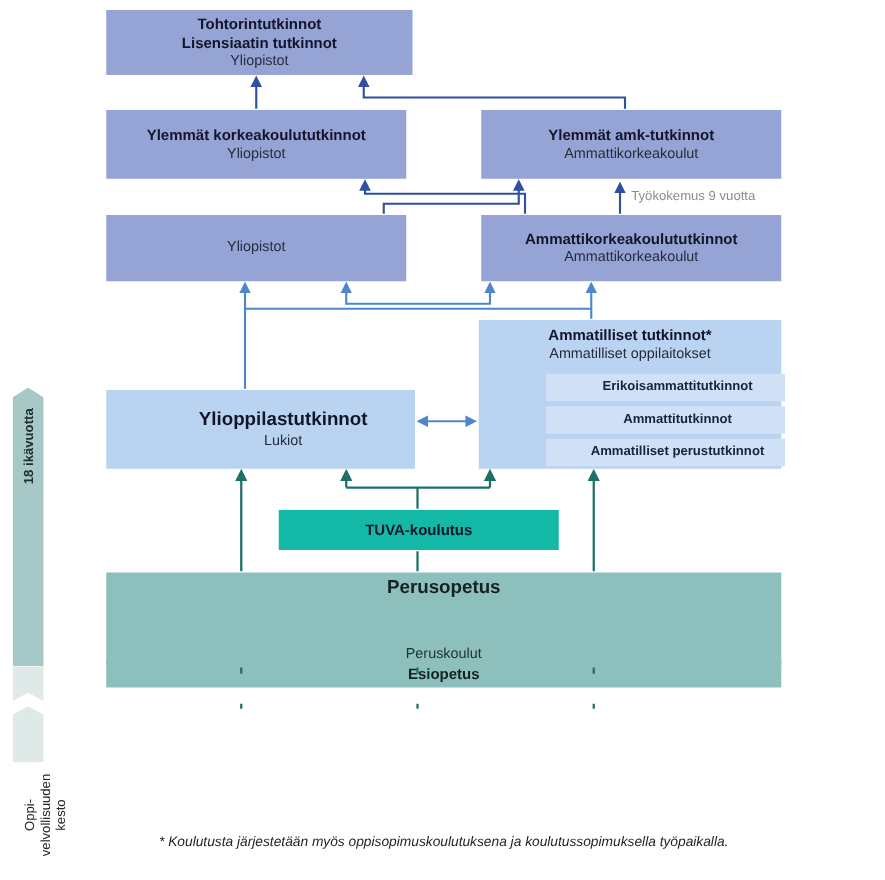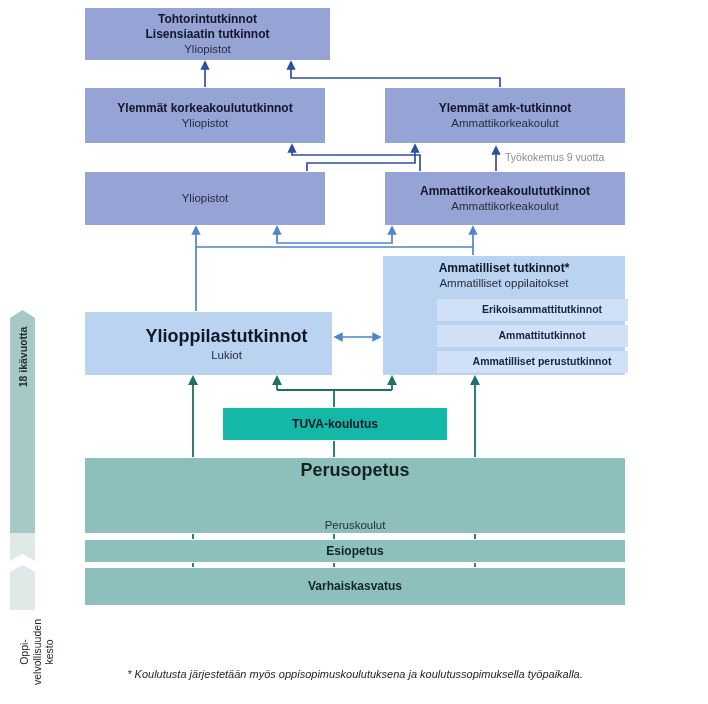--- a/index.html
+++ b/index.html
@@ -10,21 +10,21 @@
   .stage *{box-sizing:border-box;}
   .box{
     position:absolute;display:flex;flex-direction:column;justify-content:center;
     align-items:center;text-align:center;line-height:1.25;
   }
   .purple{background:#96a4d5;}
   .lblue{background:#b9d3f0;padding-left:36px;}
   .tuva{background:#14b8a6;}
   .teal{background:#8dc0bc;gap:36px;}
   .box-title{font-weight:700;font-size:12px;color:#13162a;}
-  .box-title.big{font-size:18px;}
+  .box-title.big{font-size:15px;}
   .box-sub{font-size:11.5px;color:#262b3c;}
   .teal .box-title{color:#132322;}
   .teal .box-sub{color:#213432;}
   .inner-box{
     position:absolute;left:25px;width:210px;height:22px;background:#d0e0f7;
     font-weight:700;font-size:10.5px;color:#16233f;display:flex;
     align-items:center;justify-content:center;text-align:center;margin-left:29px;
   }
   .voc-head{position:absolute;left:0;right:0;top:5px;text-align:center;line-height:1.25;}
   .connectors{position:absolute;left:0;top:0;z-index:6;pointer-events:none;}
@@ -145,25 +145,22 @@
   </div>
 
   <div class="box tuva" style="left:223px;top:408px;width:224px;height:32px">
     <div class="box-title">TUVA-koulutus</div>
   </div>
 
   <div class="box teal" style="left:85px;top:458px;width:540px;height:75px">
     <div class="box-title big">Perusopetus</div>
     <div class="box-sub">Peruskoulut</div>
   </div>
-  <div class="box teal" style="left:85px;top:540px;width:540px;height:22px">
+  <div class="box teal" style="left:85px;top:528px;width:540px;height:22px">
     <div class="box-title">Esiopetus</div>
-  </div>
-  <div class="box teal" style="left:85px;top:568px;width:540px;height:37px">
-    <div class="box-title">Varhaiskasvatus</div>
   </div>
 
   <div class="bar left-teal"></div>
   <div class="bar left-light1"></div>
   <div class="bar left-light2"></div>
   <div class="vlabel" style="left:23px;top:357px;font-weight:700;color:#20302f">18 ikävuotta</div>
   <div class="vlabel multi" style="left:37px;top:652px">Oppi-
 velvollisuuden
 kesto</div>
 

